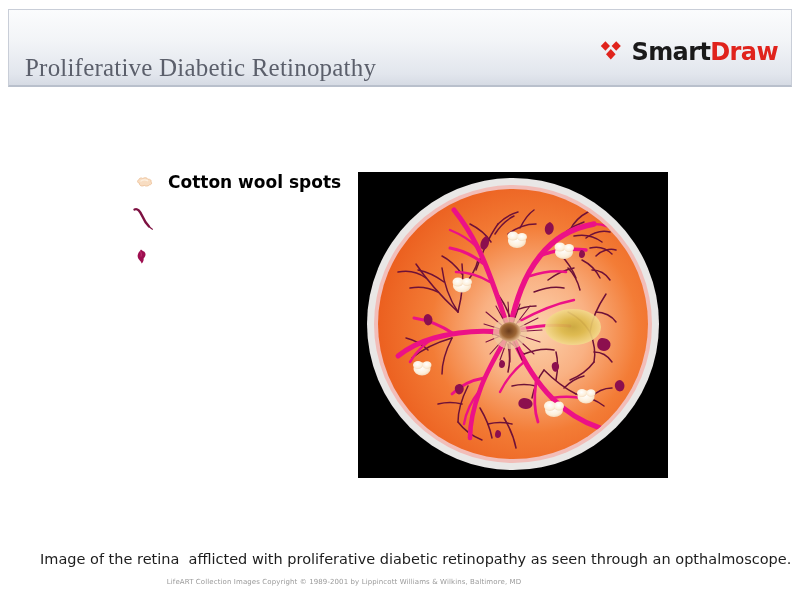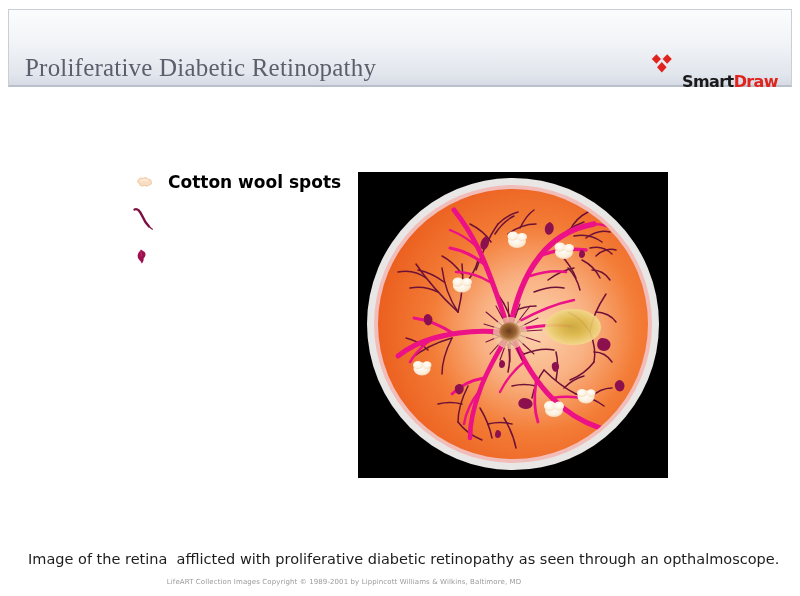--- a/index.html
+++ b/index.html
@@ -48,26 +48,25 @@
     gap: 7px;
   }
   .logo-mark {
     width: 26px;
     height: 24px;
     position: relative;
     display: block;
   }
   .logo-text {
     font-family: "DejaVu Sans", sans-serif;
-    font-size: 16px;
+    font-size: 24px;
     font-weight: bold;
     letter-spacing: -0.6px;
     line-height: 1;
     white-space: nowrap;
-    margin-top: 34px;
   }
   .logo-smart { color: #1a1a1a; }
   .logo-draw  { color: #e0231c; }
 
   
   .legend {
     position: absolute;
     left: 132px;
     top: 168px;
     width: 215px;
@@ -105,21 +104,21 @@
     top: 172px;
     width: 310px;
     height: 306px;
     background: #000000;
   }
   .figure-frame svg { display: block; }
 
   
   .caption {
     position: absolute;
-    left: 28px;
+    left: 40px;
     top: 551px;
     font-family: "DejaVu Sans", sans-serif;
     font-size: 14.5px;
     color: #1d1d1d;
     white-space: pre;
   }
   .copyright {
     position: absolute;
     left: 0;
     top: 578px;

